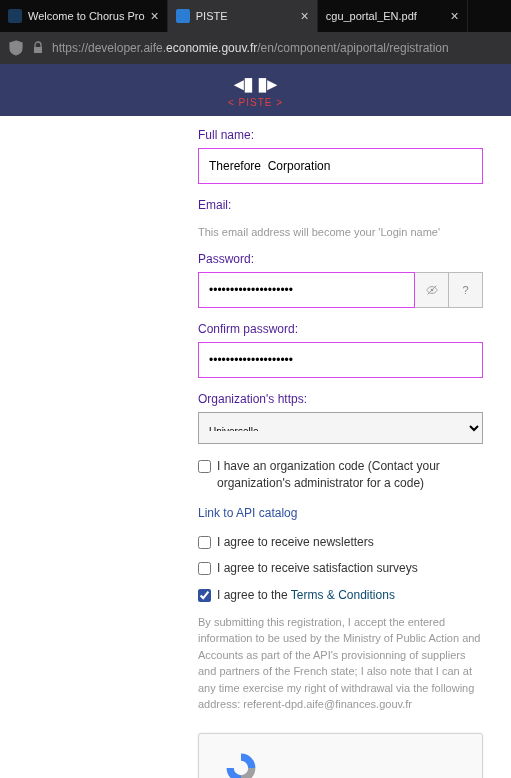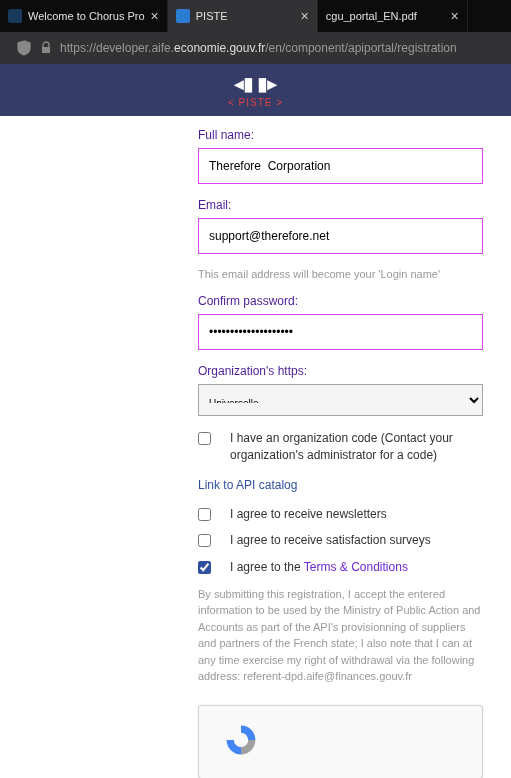--- a/index.html
+++ b/index.html
@@ -7,21 +7,21 @@
     
     .tabs-bar { background: #0c0c0d; display: flex; height: 32px; }
     .tab { display: flex; align-items: center; padding: 8px 8px; min-width: 150px; max-width: 170px; color: #e0e0e0; font-size: 11px; border-right: 1px solid #222; position: relative; }
     .tab.active { background: #323234; }
     .tab-icon { width: 14px; height: 14px; margin-right: 6px; flex-shrink: 0; }
     .tab-icon.dark { background: #1a3a5c; border-radius: 2px; }
     .tab-icon.blue { background: #2b7cd3; border-radius: 2px; }
     .tab-title { flex: 1; white-space: nowrap; overflow: hidden; text-overflow: ellipsis; }
     .tab-close { color: #ccc; font-size: 14px; margin-left: 6px; cursor: pointer; }
     
-    .url-bar { background: #323234; display: flex; align-items: center; height: 32px; padding: 0 16px; }
+    .url-bar { background: #323234; display: flex; align-items: center; height: 32px; padding: 0 8px; }
     .shield-icon, .lock-icon { width: 16px; height: 16px; margin-right: 6px; color: #888; }
     .url-text { color: #999; font-size: 12px; }
     .url-text .highlight { color: #ddd; }
     
     .header { background: #363c68; height: 52px; display: flex; flex-direction: column; align-items: center; justify-content: center; }
     .logo-arrows { display: flex; gap: 4px; }
     .arrow { color: #fff; font-size: 18px; font-weight: bold; }
     .logo-text { color: #e04040; font-size: 10px; letter-spacing: 1px; margin-top: 2px; }
     
     .form-container { padding: 12px 28px 20px 198px; }
@@ -29,27 +29,27 @@
     .form-label { font-size: 12px; color: #4c1d95; display: block; margin-bottom: 6px; }
     .form-input { width: 100%; height: 36px; border: 1px solid #d946ef; padding: 0 10px; font-size: 12px; }
     .form-select { width: 100%; height: 32px; border: 1px solid #a3a3a3; padding: 12px 6px; font-size: 10px; background: #f5f5f5; }
     
     .password-wrapper { display: flex; }
     .password-input { flex: 1; }
     .pw-btn { width: 34px; height: 36px; border: 1px solid #bbb; border-left: none; background: #f5f5f5; display: flex; align-items: center; justify-content: center; font-size: 11px; color: #888; cursor: pointer; }
     
     .hint-text { font-size: 11px; color: #999; margin-top: 14px; }
     
-    .checkbox-row { display: flex; align-items: flex-start; margin-bottom: 10px; font-size: 12px; color: #333; gap: 13px; }
+    .checkbox-row { display: flex; align-items: flex-start; margin-bottom: 10px; font-size: 12px; color: #333; }
     .checkbox-row input[type="checkbox"] { margin-right: 6px; margin-top: 2px; width: 13px; height: 13px; }
     .checkbox-row.checked input[type="checkbox"] { accent-color: #3050a0; }
     .checkbox-label { line-height: 1.4; }
     
     .link-text { color: #3050a0; font-size: 12px; display: block; margin: 14px 0; cursor: pointer; }
-    .terms-link { color: #6d28d9; margin-top: 12px; }
+    .terms-link { color: #0c4a6e; margin-top: 12px; }
     
     .disclaimer { font-size: 11px; color: #999; line-height: 1.5; margin-top: 8px; margin-bottom: 20px; }
     
     .recaptcha { border: 1px solid #d3d3d3; background: #f9f9f9; height: 74px; display: flex; align-items: center; padding: 0 12px; border-radius: 3px; box-shadow: 0 0 2px rgba(0,0,0,0.1); }
     .recaptcha-logo { width: 60px; text-align: center; font-size: 8px; color: #888; }
     .recaptcha-badge { width: 36px; height: 36px; margin: 0 auto 2px; position: relative; }
   </style>
 </head>
 <body>
 
@@ -93,24 +93,37 @@
 
 <div class="form-container">
 
   <div class="form-group">
     <label class="form-label">Full name:</label>
     <input class="form-input" value="Therefore  Corporation" style="">
   </div>
 
   <div class="form-group">
     <label class="form-label">Email:</label>
-    <input class="form-input" value="support@therefore.net" style="">
     <div class="hint-text">This email address will become your 'Login name'</div>
   </div>
 
+  <div class="form-group">
+    <label class="form-label">Password:</label>
+    <div class="password-wrapper">
+      <input class="form-input password-input" type="password" value="••••••••••••••••••••" style="">
+      <div class="pw-btn">
+        <svg width="14" height="14" viewBox="0 0 16 16">
+            <path d="M2 8s2-4 6-4 6 4 6 4-2 4-6 4-6-4-6-4z" fill="none" stroke="#999"></path>
+            <circle cx="8" cy="8" r="1.5" fill="#999"></circle>
+            <line x1="3" y1="13" x2="13" y2="3" stroke="#999"></line>
+          </svg>
+      </div>
+      <div class="pw-btn">?</div>
+    </div>
+  </div>
 
   <div class="form-group">
     <label class="form-label">Confirm password:</label>
     <input class="form-input" type="password" value="••••••••••••••••••••" style="">
   </div>
 
   <div class="form-group">
     <label class="form-label">Organization's https:</label>
     <select class="form-select">
       <option>Universelle</option>

